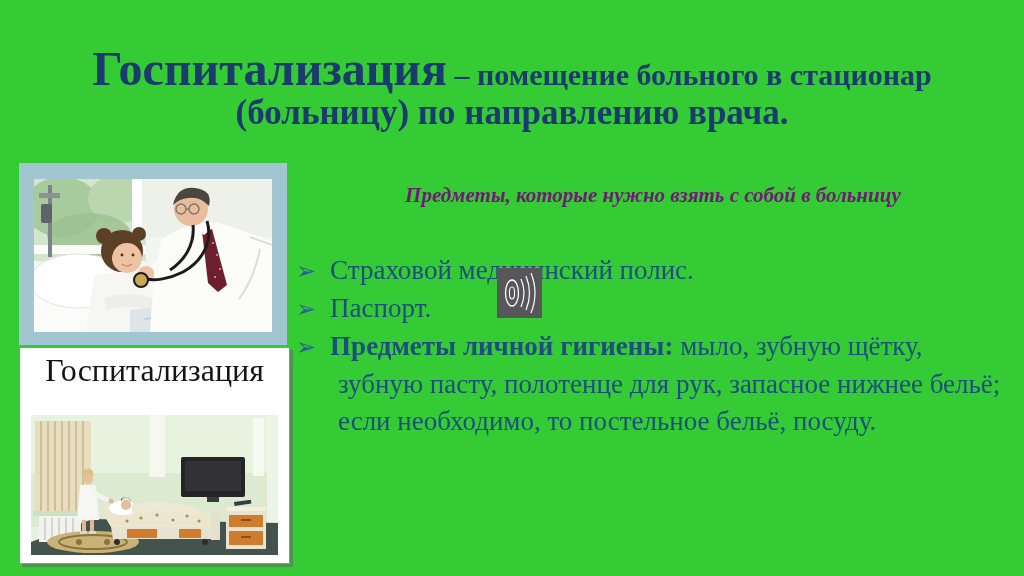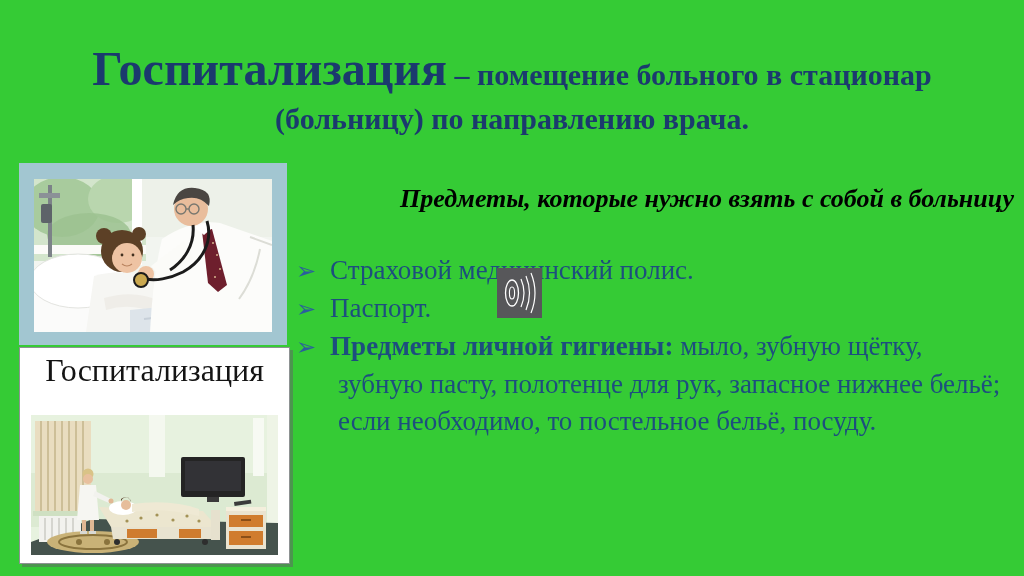--- a/index.html
+++ b/index.html
@@ -9,38 +9,38 @@
     background:#35cb35;
   }
   .slide{position:absolute;inset:0;}
 
   
   .title{position:absolute;top:28px;left:0;width:1024px;text-align:center;
          color:#1b3a6e;font-weight:bold;margin:0;}
   .t-line1{line-height:1.05;margin-top:16px;}
   .t-lead{font-size:48px;}
   .t-rest{font-size:30px;}
-  .t-line2{font-size:30px;margin-top:9px;line-height:1.05;font-family:Liberation Serif, serif;}
+  .t-line2{font-size:35px;margin-top:1px;line-height:1.05;font-family:Liberation Serif, serif;}
 
   
   .photo-frame{position:absolute;left:19px;top:163px;width:268px;height:182px;
                background:#a2c6d1;}
   .photo-frame svg{position:absolute;left:15px;top:16px;width:238px;height:153px;display:block;}
 
   
   .card{position:absolute;left:19px;top:347px;width:271px;height:217px;
         background:#ffffff;border:1px solid #8d9292;
         box-shadow:3px 3px 0 rgba(95,105,100,.55);box-sizing:border-box;}
   .card-caption{font-size:32px;color:#141414;text-align:center;margin-top:5px;
                 line-height:1.1;}
   .card svg{position:absolute;left:11px;top:67px;width:247px;height:140px;display:block;}
 
   
-  .heading{position:absolute;left:292px;top:181px;width:722px;text-align:right;
-           color:#000000;font-style:italic;font-weight:bold;font-size:26px;
+  .heading{position:absolute;left:292px;top:181px;width:722px;text-align:center;
+           color:#701a75;font-style:italic;font-weight:bold;font-size:21px;
            line-height:1.38;}
   .bullets{position:absolute;left:296px;top:252px;width:716px;margin:0;padding:0;
            list-style:none;color:#1d4e7e;font-size:27px;line-height:37px;}
   .bullets li{padding-left:42px;text-indent:-42px;margin:0;}
   .b{color:#2a5d9e;margin-right:14px;font-family:"DejaVu Sans",sans-serif;
      font-size:24px;}
   .bold{font-weight:bold;}
 
   
   .audio-icon{position:absolute;left:497px;top:268px;width:45px;height:50px;

